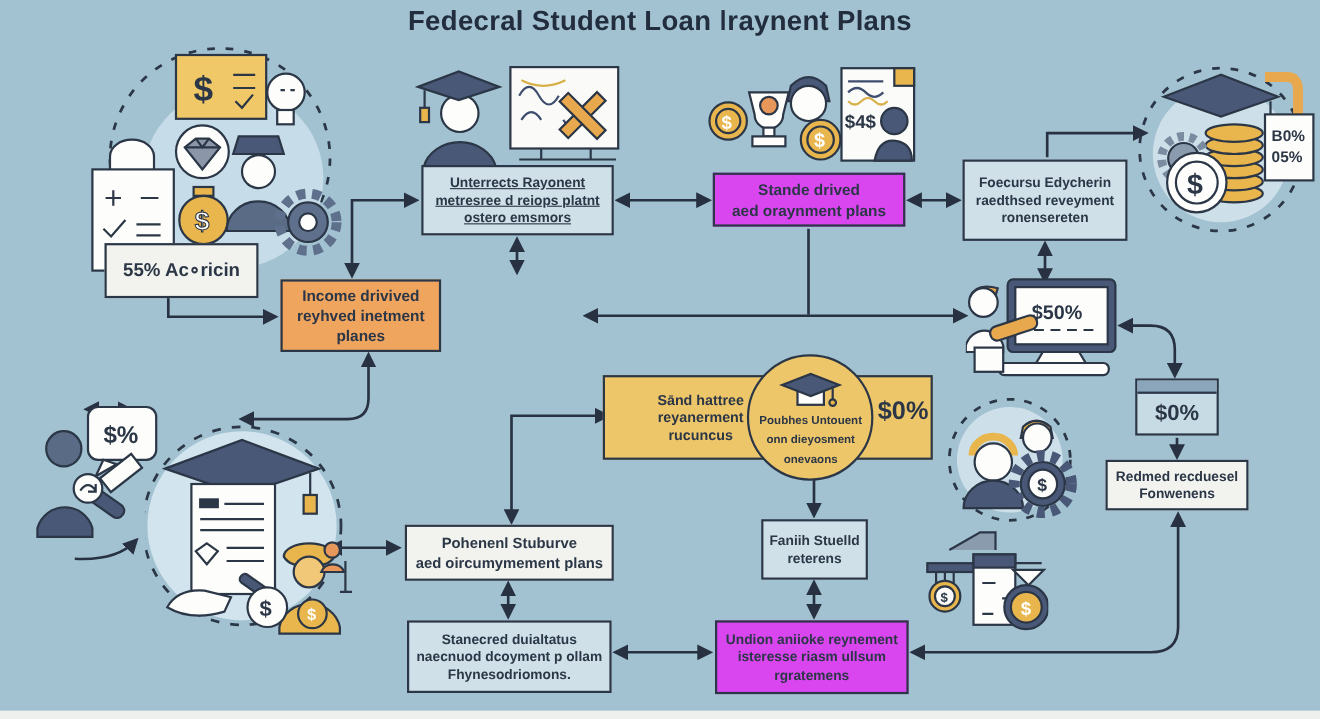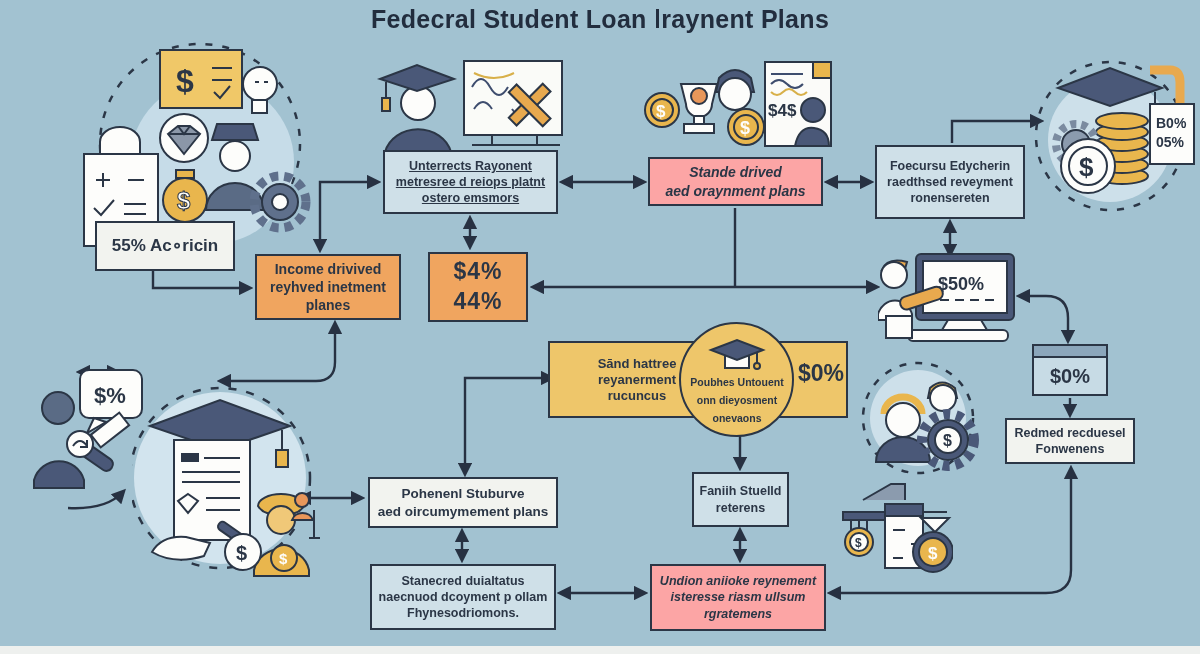--- a/index.html
+++ b/index.html
@@ -10,21 +10,21 @@
   .title{
     position:absolute;left:0;top:5px;width:1200px;text-align:center;
     font-size:25px;font-weight:700;letter-spacing:.3px;color:#222d3e;
   }
   .box{
     position:absolute;border:2px solid #2b3646;display:flex;
     align-items:center;justify-content:center;box-sizing:border-box;
   }
   .box span{white-space:pre-line;text-align:center;font-weight:bold;font-size:12.5px;line-height:1.3;color:#2b3646;}
   .bg-blue{background:#cfe0e8;}
-  .bg-gray{background:#fca5a5;font-style:italic;}
+  .bg-gray{background:#d946ef;}
   .bg-white{background:#f2f3ef;}
   .bg-orange{background:#f0a55f;}
   .big span{font-size:23px;letter-spacing:1px;}
   .income span{font-size:14px;}
   .banner{position:absolute;left:548px;top:341px;width:300px;height:77px;background:#eec66a;border:2.5px solid #2b3646;box-sizing:border-box;}
   .banner-circle{position:absolute;left:679px;top:322px;width:115px;height:115px;border-radius:50%;background:#eec66a;border:2.5px solid #2b3646;box-sizing:border-box;}
   .banner-left{position:absolute;left:576px;top:344px;width:122px;height:72px;display:flex;align-items:center;justify-content:center;}
   .banner-left span{white-space:pre-line;text-align:center;font-weight:bold;font-size:13px;line-height:1.25;}
   .banner-center{position:absolute;left:681px;top:372px;width:112px;text-align:center;}
   .banner-center span{white-space:pre-line;font-weight:bold;font-size:10.5px;line-height:1.3;}
@@ -370,23 +370,20 @@
 raedthsed reveyment
 ronensereten</span>
   </div>
 
   <div class="box bg-orange income" style="left:255px;top:254px;width:146px;height:66px;">
     <span>Income drivived
 reyhved inetment
 planes</span>
   </div>
 
-  <div class="box bg-orange big" style="left:428px;top:252px;width:100px;height:70px;">
-    <span>$4% 44%</span>
-  </div>
 
   <div class="banner"></div>
   <div class="banner-circle"></div>
   <svg class="ic" style="left:707px;top:336px;" width="60" height="40" viewBox="0 0 60 40">
     <g stroke="#2b3646" stroke-width="2" fill="none">
       <rect x="18" y="16" width="24" height="16" fill="#fdfdfb"></rect>
       <path d="M4 14 L30 4 L56 14 L30 24 z" fill="#4a5878"></path>
       <path d="M50 17 v10"></path>
       <circle cx="50" cy="30" r="3" fill="#e9b64d"></circle>
     </g>

